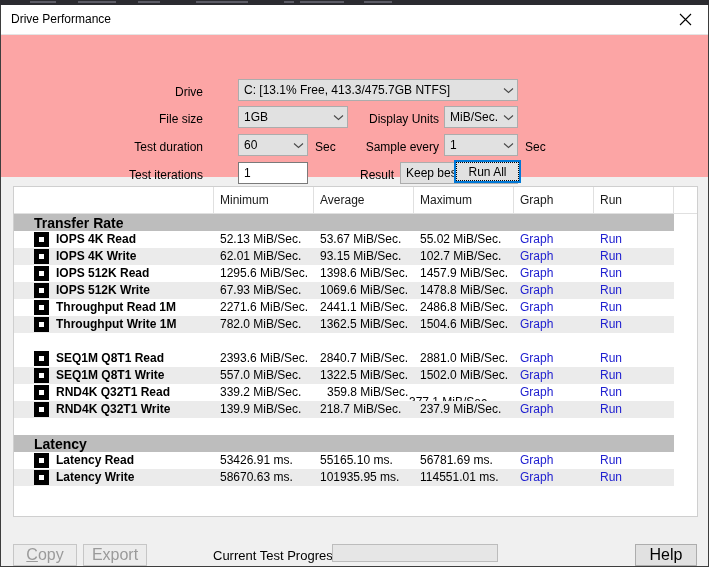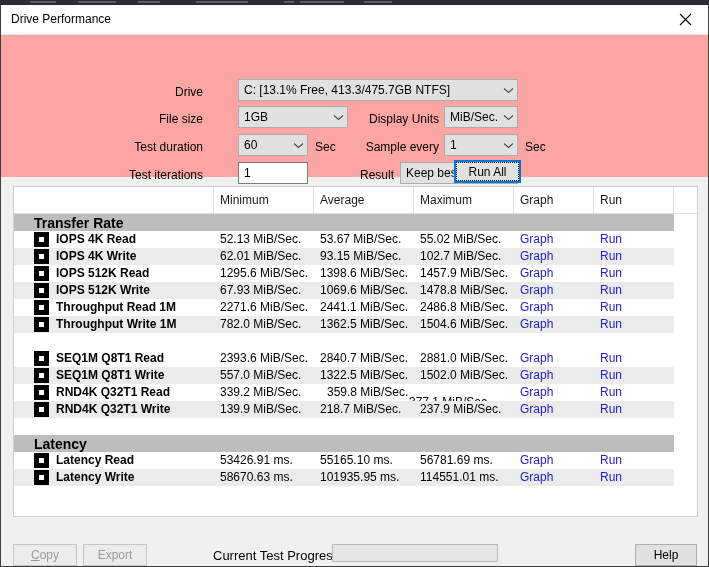--- a/index.html
+++ b/index.html
@@ -240,21 +240,21 @@
   }
   .btn {
     position: absolute;
     box-sizing: border-box;
     height: 22px;
     background: #e1e1e1;
     border: 1px solid #adadad;
     display: flex;
     align-items: center;
     justify-content: center;
-    font-size: 12px;
+    font-size: 16px;
     color: #000;
     cursor: default;
   }
   .btn.disabled {
     color: #9a9a9a;
     background: #ececec;
     border-color: #c6c6c6;
   }
   .btn .acc { text-decoration: underline; }
   .progress-label {

